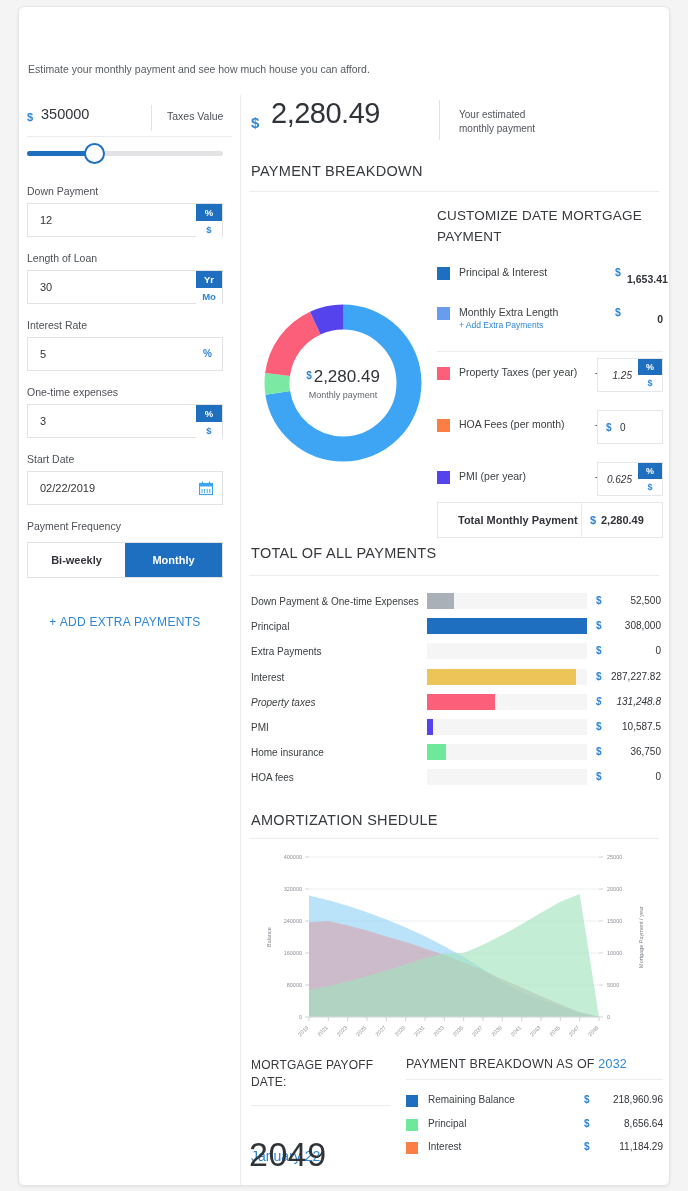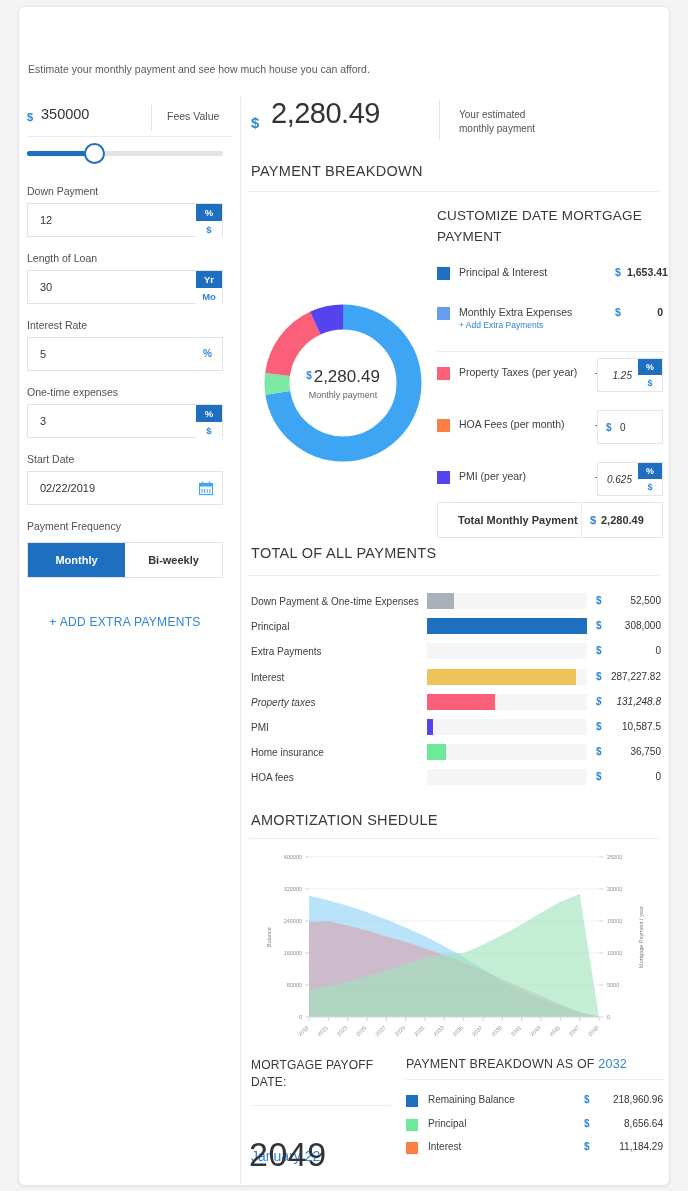--- a/index.html
+++ b/index.html
@@ -88,21 +88,21 @@
   .donut-sub { font-size: 9px; color: #62666c; margin-top: 3px; }
 
   
   .cust-h { position: absolute; left: 196px; top: 110px; width: 225px; font-size: 13.5px; color: #36393d; line-height: 21px; letter-spacing: .2px; }
   .crow { position: absolute; left: 196px; width: 226px; height: 30px; }
   .sw { position: absolute; left: 0; top: 4px; width: 13px; height: 13px; }
   .cname { position: absolute; left: 22px; top: 3px; font-size: 10.5px; color: #3c4043; }
   .csub { position: absolute; left: 22px; top: 17px; font-size: 8.5px; color: #2f86d6; }
   .cplus { position: absolute; left: 158px; top: 4px; font-size: 11px; color: #4c5056; }
   .cdollar { position: absolute; top: 3px; font-size: 10.5px; color: #2f86d6; font-weight: 700; }
-  .cval { position: absolute; top: 3px; font-size: 10.5px; color: #303338; font-weight: 700; text-align: right; }
+  .cval { position: absolute; top: 10px; font-size: 10.5px; color: #303338; font-weight: 700; text-align: right; }
   .cinput { position: absolute; right: 0; top: -5px; width: 66px; height: 34px; border: 1px solid #e6e6e8; background: #fff; }
   .cinput .iv { position: absolute; left: 8px; top: 11px; font-size: 10px; color: #303338; }
   .cinput .iv.r { left: auto; right: 30px; font-style: italic; }
   .cinput .istack { position: absolute; right: 0; top: 0; width: 24px; height: 32px; }
   .cinput .ia { height: 16px; background: #1f6fc0; color: #fff; font-size: 9px; font-weight: 700; display: flex; align-items: center; justify-content: center; }
   .cinput .ib { height: 16px; background: #fff; color: #2f86d6; font-size: 9px; font-weight: 700; display: flex; align-items: center; justify-content: center; }
   .cinput .idollar { position: absolute; left: 8px; top: 11px; font-size: 10px; color: #2f86d6; font-weight: 700; }
   .total-box { position: absolute; left: 196px; width: 226px; height: 36px; border: 1px solid #e6e6e8; }
   .total-lbl { position: absolute; left: 20px; top: 11px; font-size: 11px; font-weight: 700; color: #303338; }
   .total-div { position: absolute; left: 143px; top: 0; width: 1px; height: 34px; background: #ececee; }
@@ -142,21 +142,21 @@
 <div class="page">
 
   <div class="subtitle">Estimate your monthly payment and see how much house you can afford.</div>
 
   <div class="left-col">
 
     <div class="hv-row">
       <span class="hv-dollar">$</span>
       <span class="hv-val">350000</span>
       <span class="hv-sep"></span>
-      <span class="hv-label">Fees Value</span>
+      <span class="hv-label">Taxes Value</span>
     </div>
 
     <div class="slider">
       <div class="slider-fill" style="width: 36%;"></div>
       <div class="slider-thumb" style="left: 29%;"></div>
     </div>
 
     <div class="field" style="top:90px">
       <div class="field-label">Down Payment</div>
       <div class="field-box">
@@ -214,22 +214,22 @@
             <line x1="10.8" y1="8" x2="10.8" y2="12" stroke="#3da5f4" stroke-width="1"></line>
           </svg>
         </span>
       </div>
     </div>
 
     <div class="field" style="top:425px">
       <div class="field-label">Payment Frequency</div>
     </div>
     <div class="freq" style="top:447px">
+      <div class="freq-opt idle">Bi-weekly</div>
       <div class="freq-opt active">Monthly</div>
-      <div class="freq-opt idle">Bi-weekly</div>
     </div>
 
     <div class="add-extra">+ ADD EXTRA PAYMENTS</div>
   </div>
 
   <div class="right-col">
 
     <div class="est">
       <span class="est-dollar">$</span>
       <span class="est-amt">2,280.49</span>
@@ -264,21 +264,21 @@
 
     <div class="crow" style="top:168px">
       <span class="sw" style="background:#1f6fc0"></span>
       <span class="cname">Principal &amp; Interest</span>
       <span class="cdollar" style="left:178px">$</span>
       <span class="cval" style="left:190px; width:36px">1,653.41</span>
     </div>
 
     <div class="crow" style="top:208px">
       <span class="sw" style="background:#679cef"></span>
-      <span class="cname">Monthly Extra Expenses</span>
+      <span class="cname">Monthly Extra Length</span>
       <span class="csub">+ Add Extra Payments</span>
       <span class="cdollar" style="left:178px">$</span>
       <span class="cval" style="left:190px; width:36px">0</span>
     </div>
 
     <div class="rule" style="left:196px; top:256px; width:226px"></div>
 
     <div class="crow" style="top:268px">
       <span class="sw" style="background:#fb5f79"></span>
       <span class="cname">Property Taxes (per year)</span>

